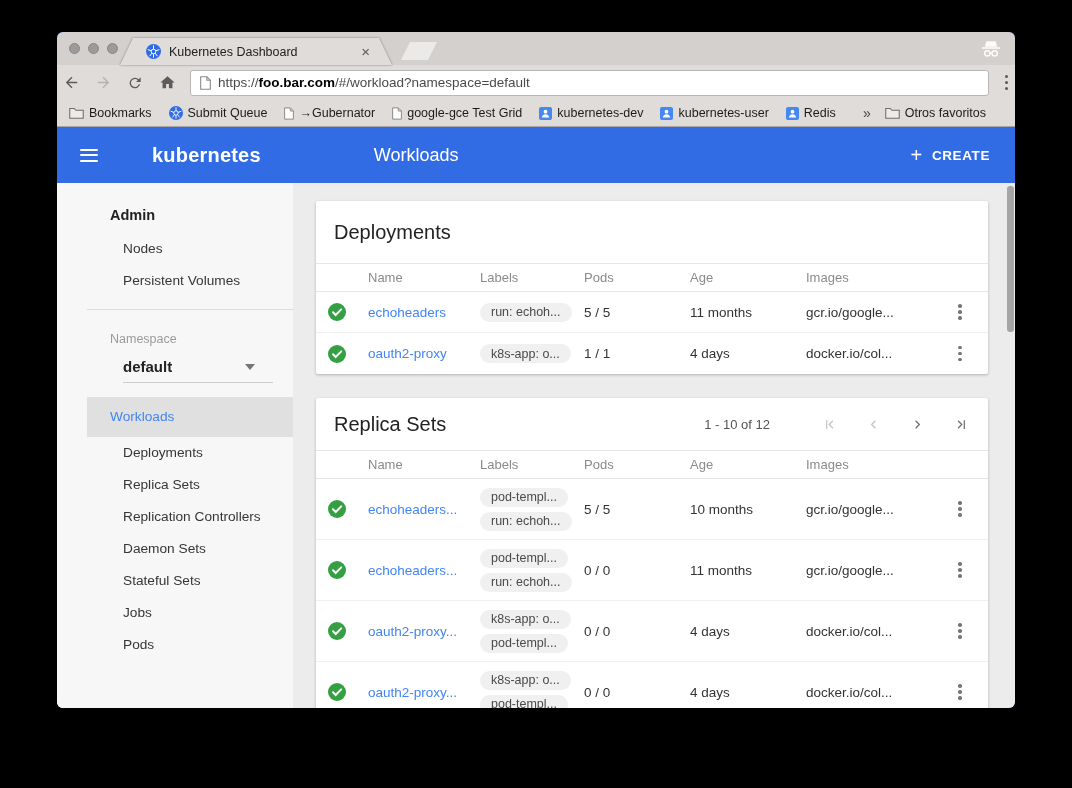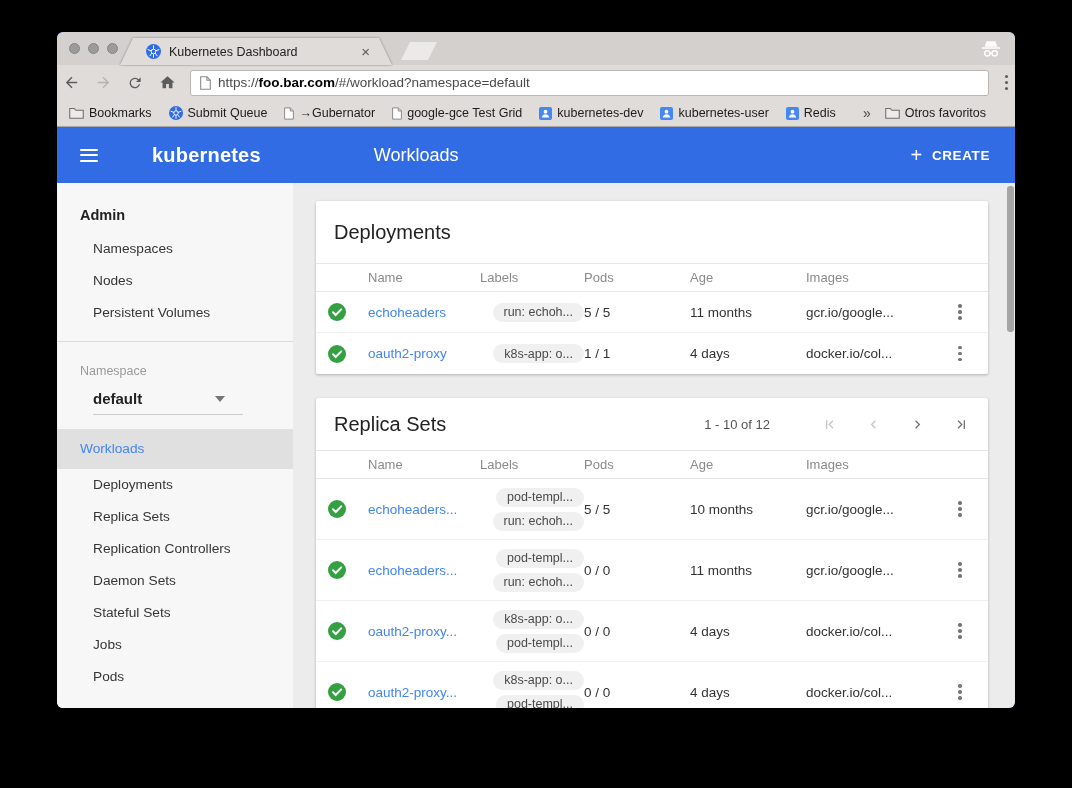--- a/index.html
+++ b/index.html
@@ -47,21 +47,21 @@
   .burger { margin-left:23px; width:18px; display:flex; flex-direction:column; gap:3.5px; cursor:pointer; }
   .burger i { height:2px; background:#fff; border-radius:1px; }
   .logo { margin-left:14px; font-size:20px; font-weight:700; letter-spacing:.2px; cursor:pointer; }
   .page-title { margin-left:73px; font-size:18px; font-weight:400; }
   .create-btn { margin-left:auto; margin-right:25px; display:flex; align-items:center; gap:9px;
                 font-size:13.5px; font-weight:700; letter-spacing:.6px; cursor:pointer; }
   .create-btn .plus { font-size:20px; font-weight:400; line-height:1; }
 
   
   .app-body { display:flex; height:525px; background:#ececec; position:relative; }
-  .sidebar { width:236px; background:#f7f7f7; padding-top:14px; font-size:13.7px; color:#363636; flex:0 0 auto; }
+  .sidebar { width:236px; background:#f7f7f7; padding-top:14px; font-size:13.7px; color:#363636; flex:0 0 auto;padding-left:30px; }
   .nav-heading { line-height:36px; padding-left:23px; font-weight:700; font-size:14.5px; color:#222; }
   .nav-sub { line-height:32px; padding-left:36px; cursor:pointer; }
   .side-divider { margin:12px 0; border-top:1px solid #dcdcdc; }
   .ns-label { padding:10px 0 0 23px; font-size:12.5px; color:#9a9a9a; }
   .ns-select { margin:12px 0 0 36px; width:150px; display:flex; align-items:center;
                padding-bottom:7px; border-bottom:1px solid #ccc; cursor:pointer; }
   .ns-value { font-size:15px; font-weight:700; color:#222; }
   .caret { margin-left:auto; margin-right:18px; width:0; height:0;
            border-left:5px solid transparent; border-right:5px solid transparent; border-top:6px solid #757575; }
   .nav-selected { margin-top:14px; height:40px; line-height:40px; padding-left:23px;
@@ -80,21 +80,21 @@
   .pg-btn.disabled { color:#c3c3c3; cursor:default; }
 
   .thead, .trow { display:grid; grid-template-columns:52px 112px 104px 106px 116px 1fr 56px; align-items:center; }
   .thead { height:29px; border-top:1px solid #e6e6e6; border-bottom:1px solid #e6e6e6;
            color:#8a8a8a; font-size:13px; }
   .trow { border-bottom:1px solid #efefef; font-size:13.5px; color:#333; }
   .card-dep .trow { height:41px; } .card-rs .trow { height:61px; }
   .card-dep .trow:last-child { border-bottom:none; }
   .c-icon { display:flex; justify-content:center; padding-right:10px; }
   .link { color:#4285f4; text-decoration:none; cursor:pointer; white-space:nowrap; }
-  .c-labels { display:flex; flex-direction:column; align-items:flex-end; gap:5px; }
+  .c-labels { display:flex; flex-direction:column; align-items:flex-start; gap:5px; }
   .chip { background:#f0f0f0; border-radius:11px; padding:2.5px 11px; font-size:12.5px; color:#4a4a4a; white-space:nowrap; }
   .c-menu { display:flex; justify-content:center; }
   .dots { display:inline-flex; flex-direction:column; gap:2.5px; padding:5px; cursor:pointer; }
   .dots i { width:3.5px; height:3.5px; border-radius:50%; background:#757575; }
 
   .scroll-thumb { position:absolute; right:1px; top:3px; width:7px; height:146px;
                   background:#a5a5a5; border-radius:3px; cursor:pointer; }
   svg { display:block; }
 </style>
 </head>
@@ -270,21 +270,20 @@
     <span class="create-btn">
       <span class="plus">+</span>
       <span>CREATE</span>
     </span>
   </div>
 
   <div class="app-body">
     <div class="sidebar">
       <div class="nav-heading">Admin</div>
       <div id="admin-items">
-          <div class="nav-sub">Namespaces</div>
           <div class="nav-sub">Nodes</div>
           <div class="nav-sub">Persistent Volumes</div>
         </div>
       <div class="side-divider"></div>
       <div class="ns-label">Namespace</div>
       <div class="ns-select">
         <span class="ns-value">default</span>
         <span class="caret"></span>
       </div>
       <div class="nav-selected">Workloads</div>

